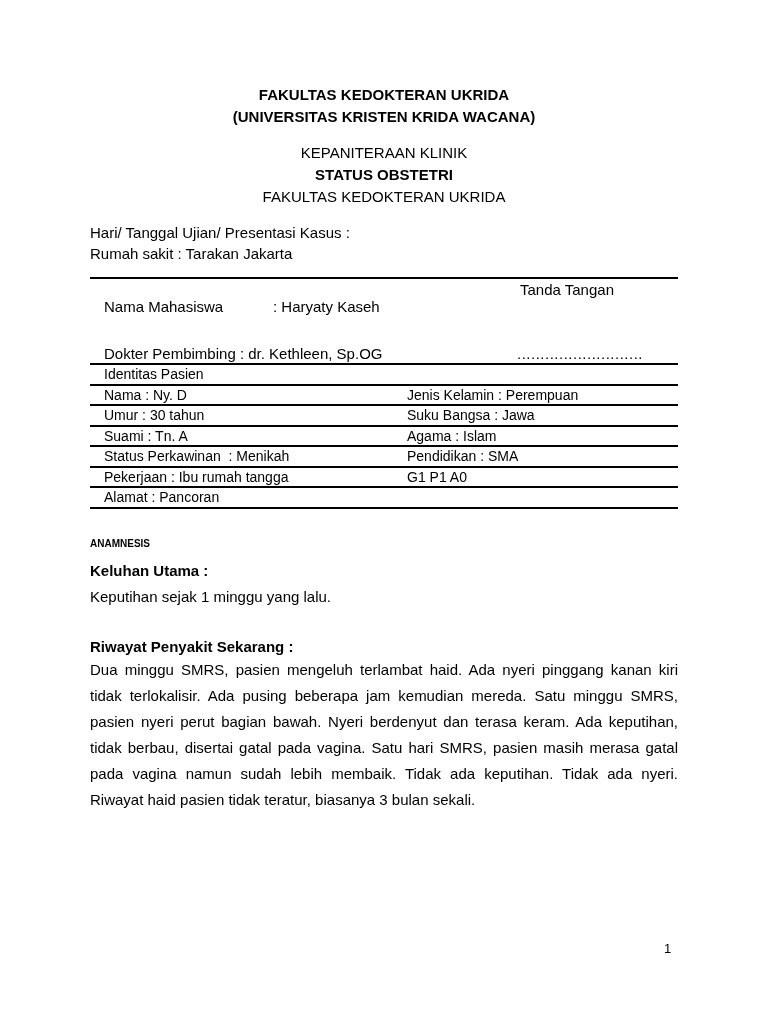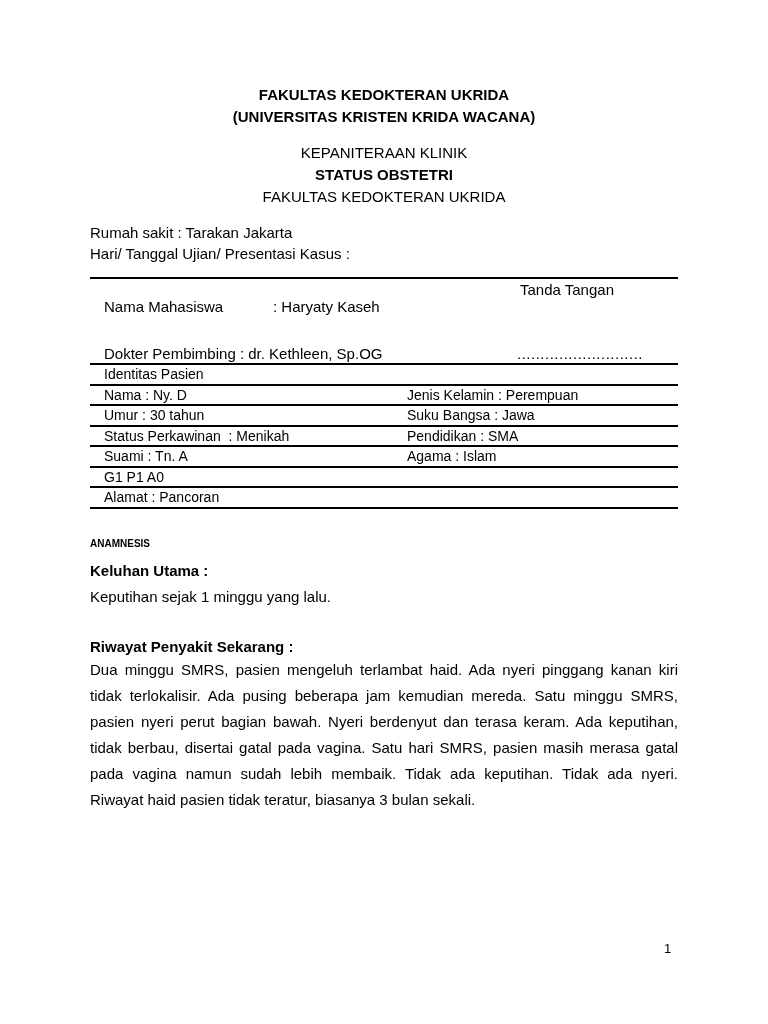--- a/index.html
+++ b/index.html
@@ -120,22 +120,22 @@
   <div class="doc-header">
     <div class="b">FAKULTAS KEDOKTERAN UKRIDA</div>
     <div class="b">(UNIVERSITAS KRISTEN KRIDA WACANA)</div>
     <div class="header-gap"></div>
     <div>KEPANITERAAN KLINIK</div>
     <div class="b">STATUS OBSTETRI</div>
     <div>FAKULTAS KEDOKTERAN UKRIDA</div>
   </div>
 
   <div class="intro-block">
+    <div>Hari/ Tanggal Ujian/ Presentasi Kasus :</div>
     <div>Rumah sakit : Tarakan Jakarta</div>
-    <div>Hari/ Tanggal Ujian/ Presentasi Kasus :</div>
   </div>
 
   <div class="signature-block">
     <div class="tanda-tangan">Tanda Tangan</div>
     <div class="sig-row">
       <span class="sig-label">Nama Mahasiswa</span>
       <span>: Haryaty Kaseh</span>
     </div>
     <div class="sig-row dokter">
       <span>Dokter Pembimbing : dr. Kethleen, Sp.OG</span>
@@ -149,28 +149,29 @@
     </div>
     <div class="pt-row">
       <span class="pt-cell-left">Nama : Ny. D</span>
       <span class="pt-cell-right">Jenis Kelamin : Perempuan</span>
     </div>
     <div class="pt-row">
       <span class="pt-cell-left">Umur : 30 tahun</span>
       <span class="pt-cell-right">Suku Bangsa : Jawa</span>
     </div>
     <div class="pt-row">
+      <span class="pt-cell-left">Suami : Tn. A</span>
+      <span class="pt-cell-right">Agama : Islam</span>
+    </div>
+    <div class="pt-row">
       <span class="pt-cell-left">Status Perkawinan  : Menikah</span>
       <span class="pt-cell-right">Pendidikan : SMA</span>
     </div>
     <div class="pt-row">
-      <span class="pt-cell-left">Suami : Tn. A</span>
-      <span class="pt-cell-right">Agama : Islam</span>
-    </div>
-    <div class="pt-row">
+      <span class="pt-cell-left">Pekerjaan : Ibu rumah tangga</span>
       <span class="pt-cell-right">G1 P1 A0</span>
     </div>
     <div class="pt-row">
       <span class="pt-cell-left">Alamat : Pancoran</span>
       <span class="pt-cell-right"></span>
     </div>
   </div>
 
   <div class="anamnesis-title">ANAMNESIS</div>
   <div class="keluhan-heading">Keluhan Utama :</div>

